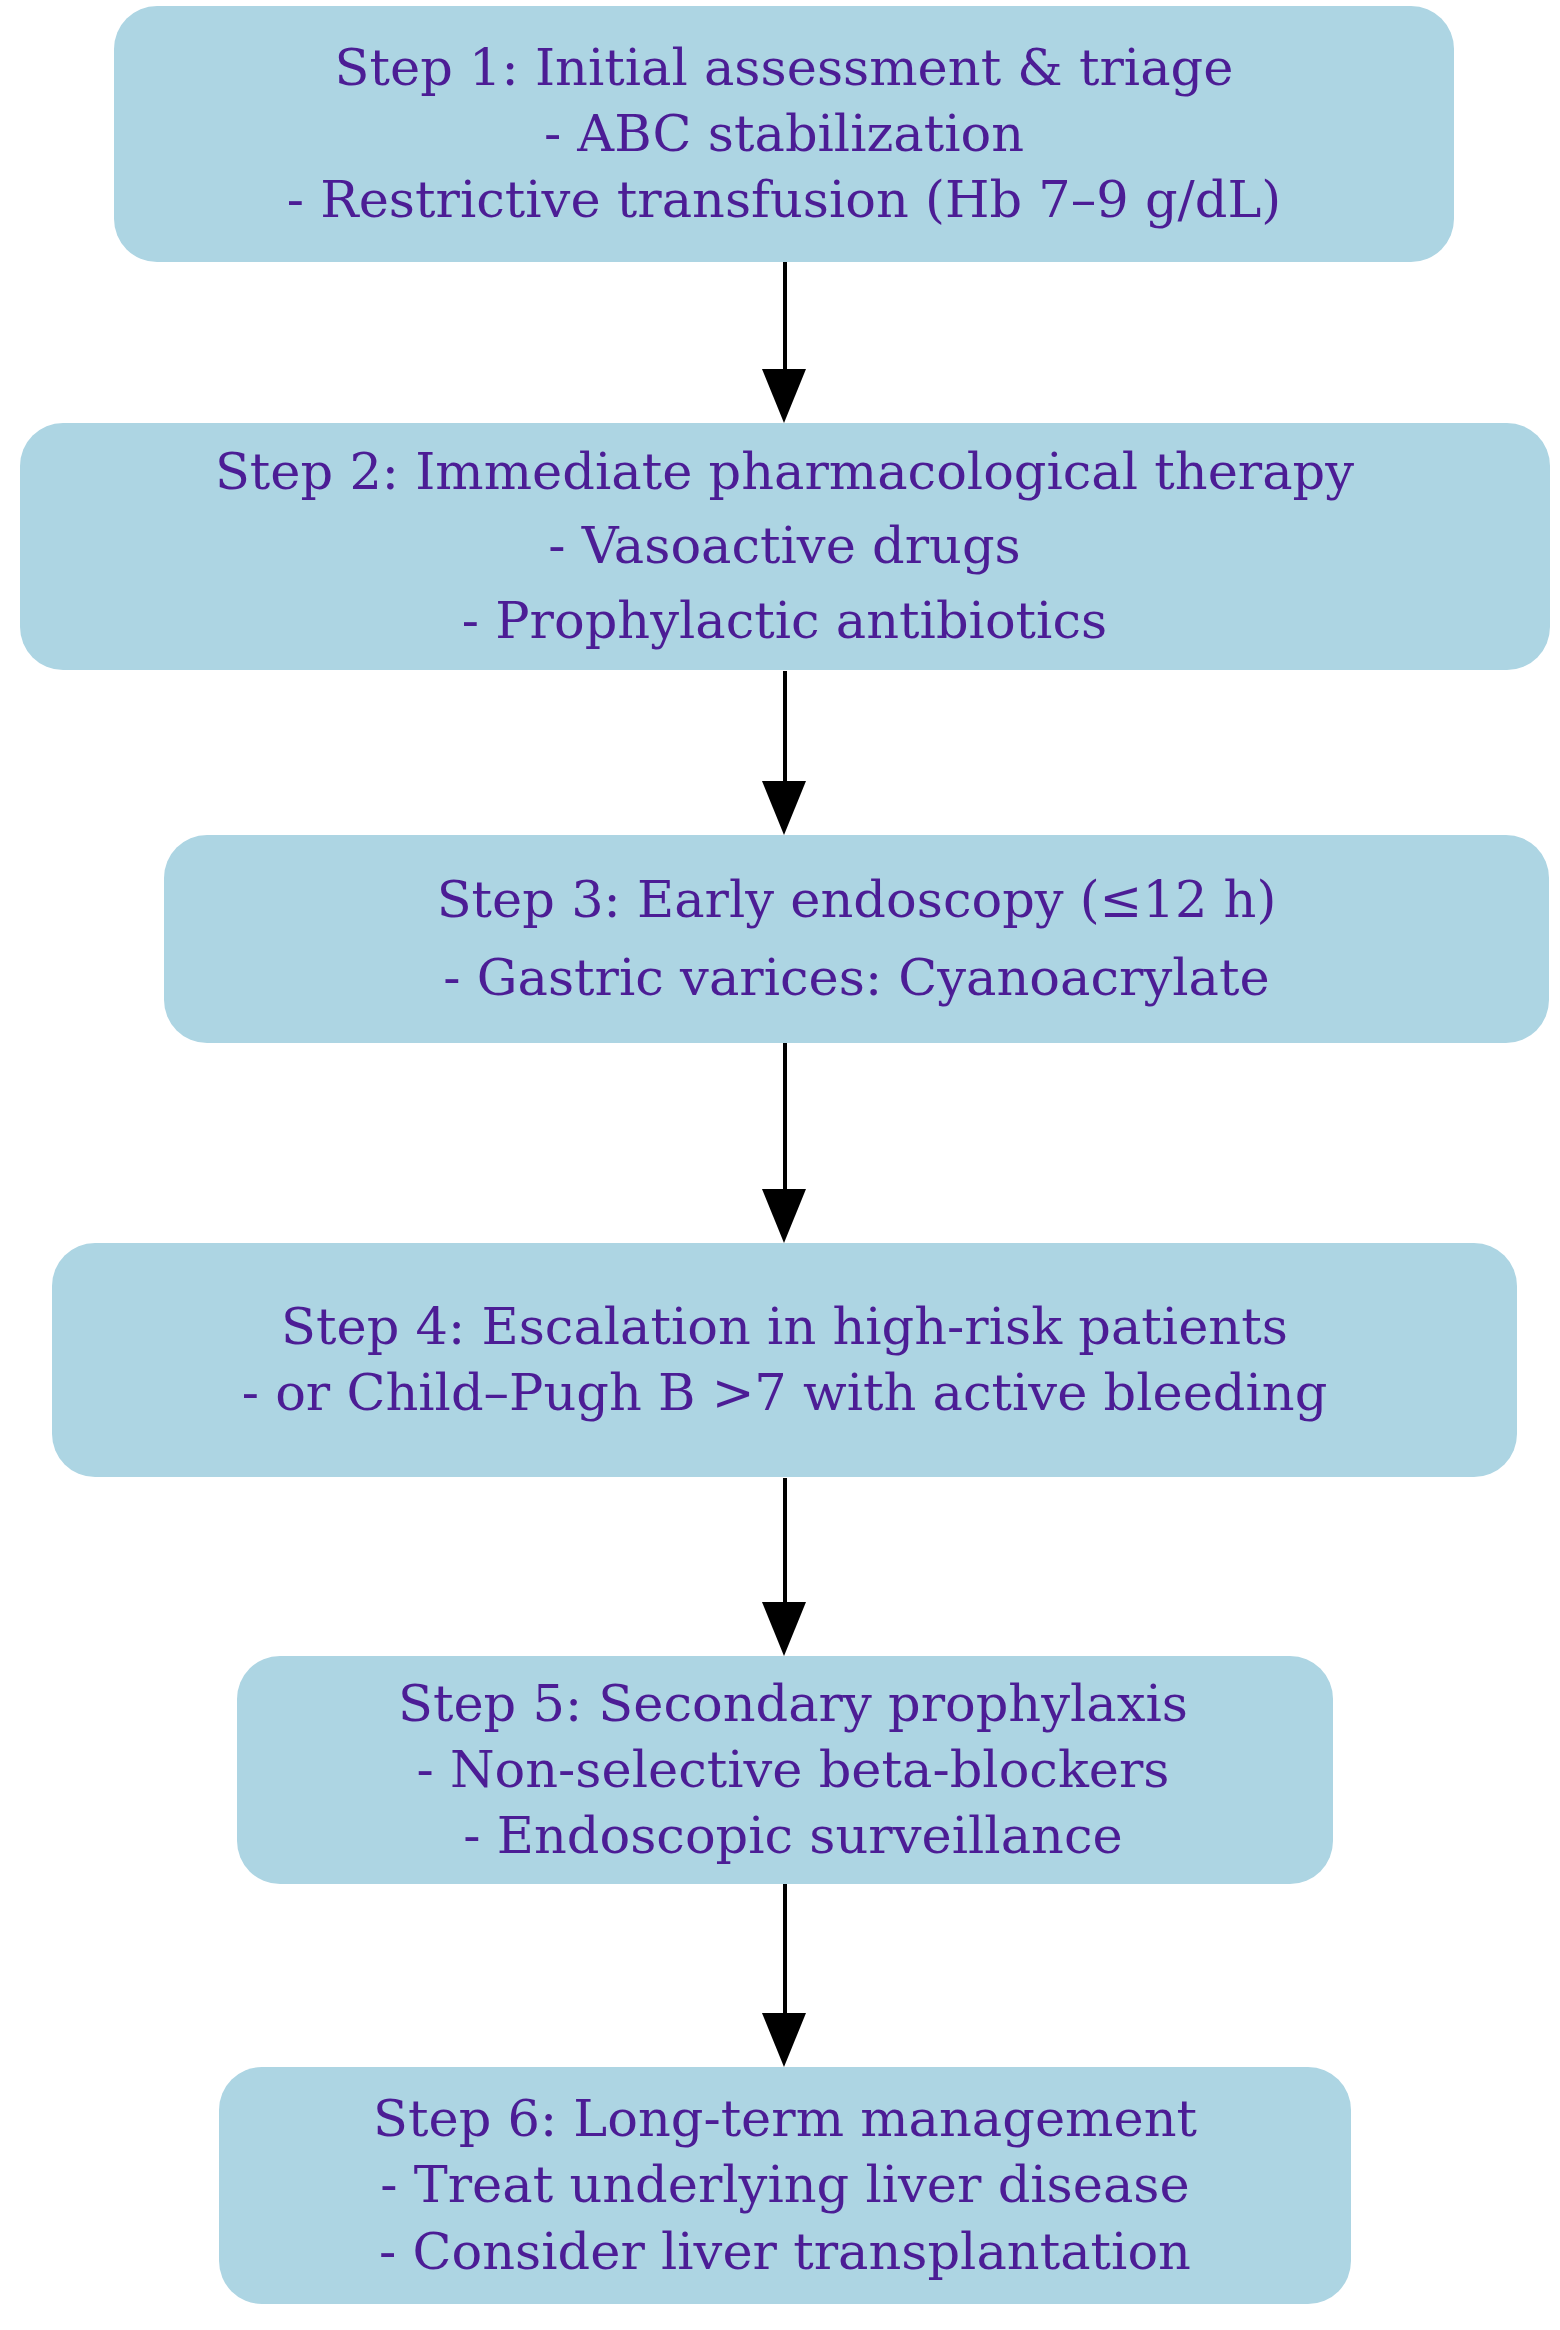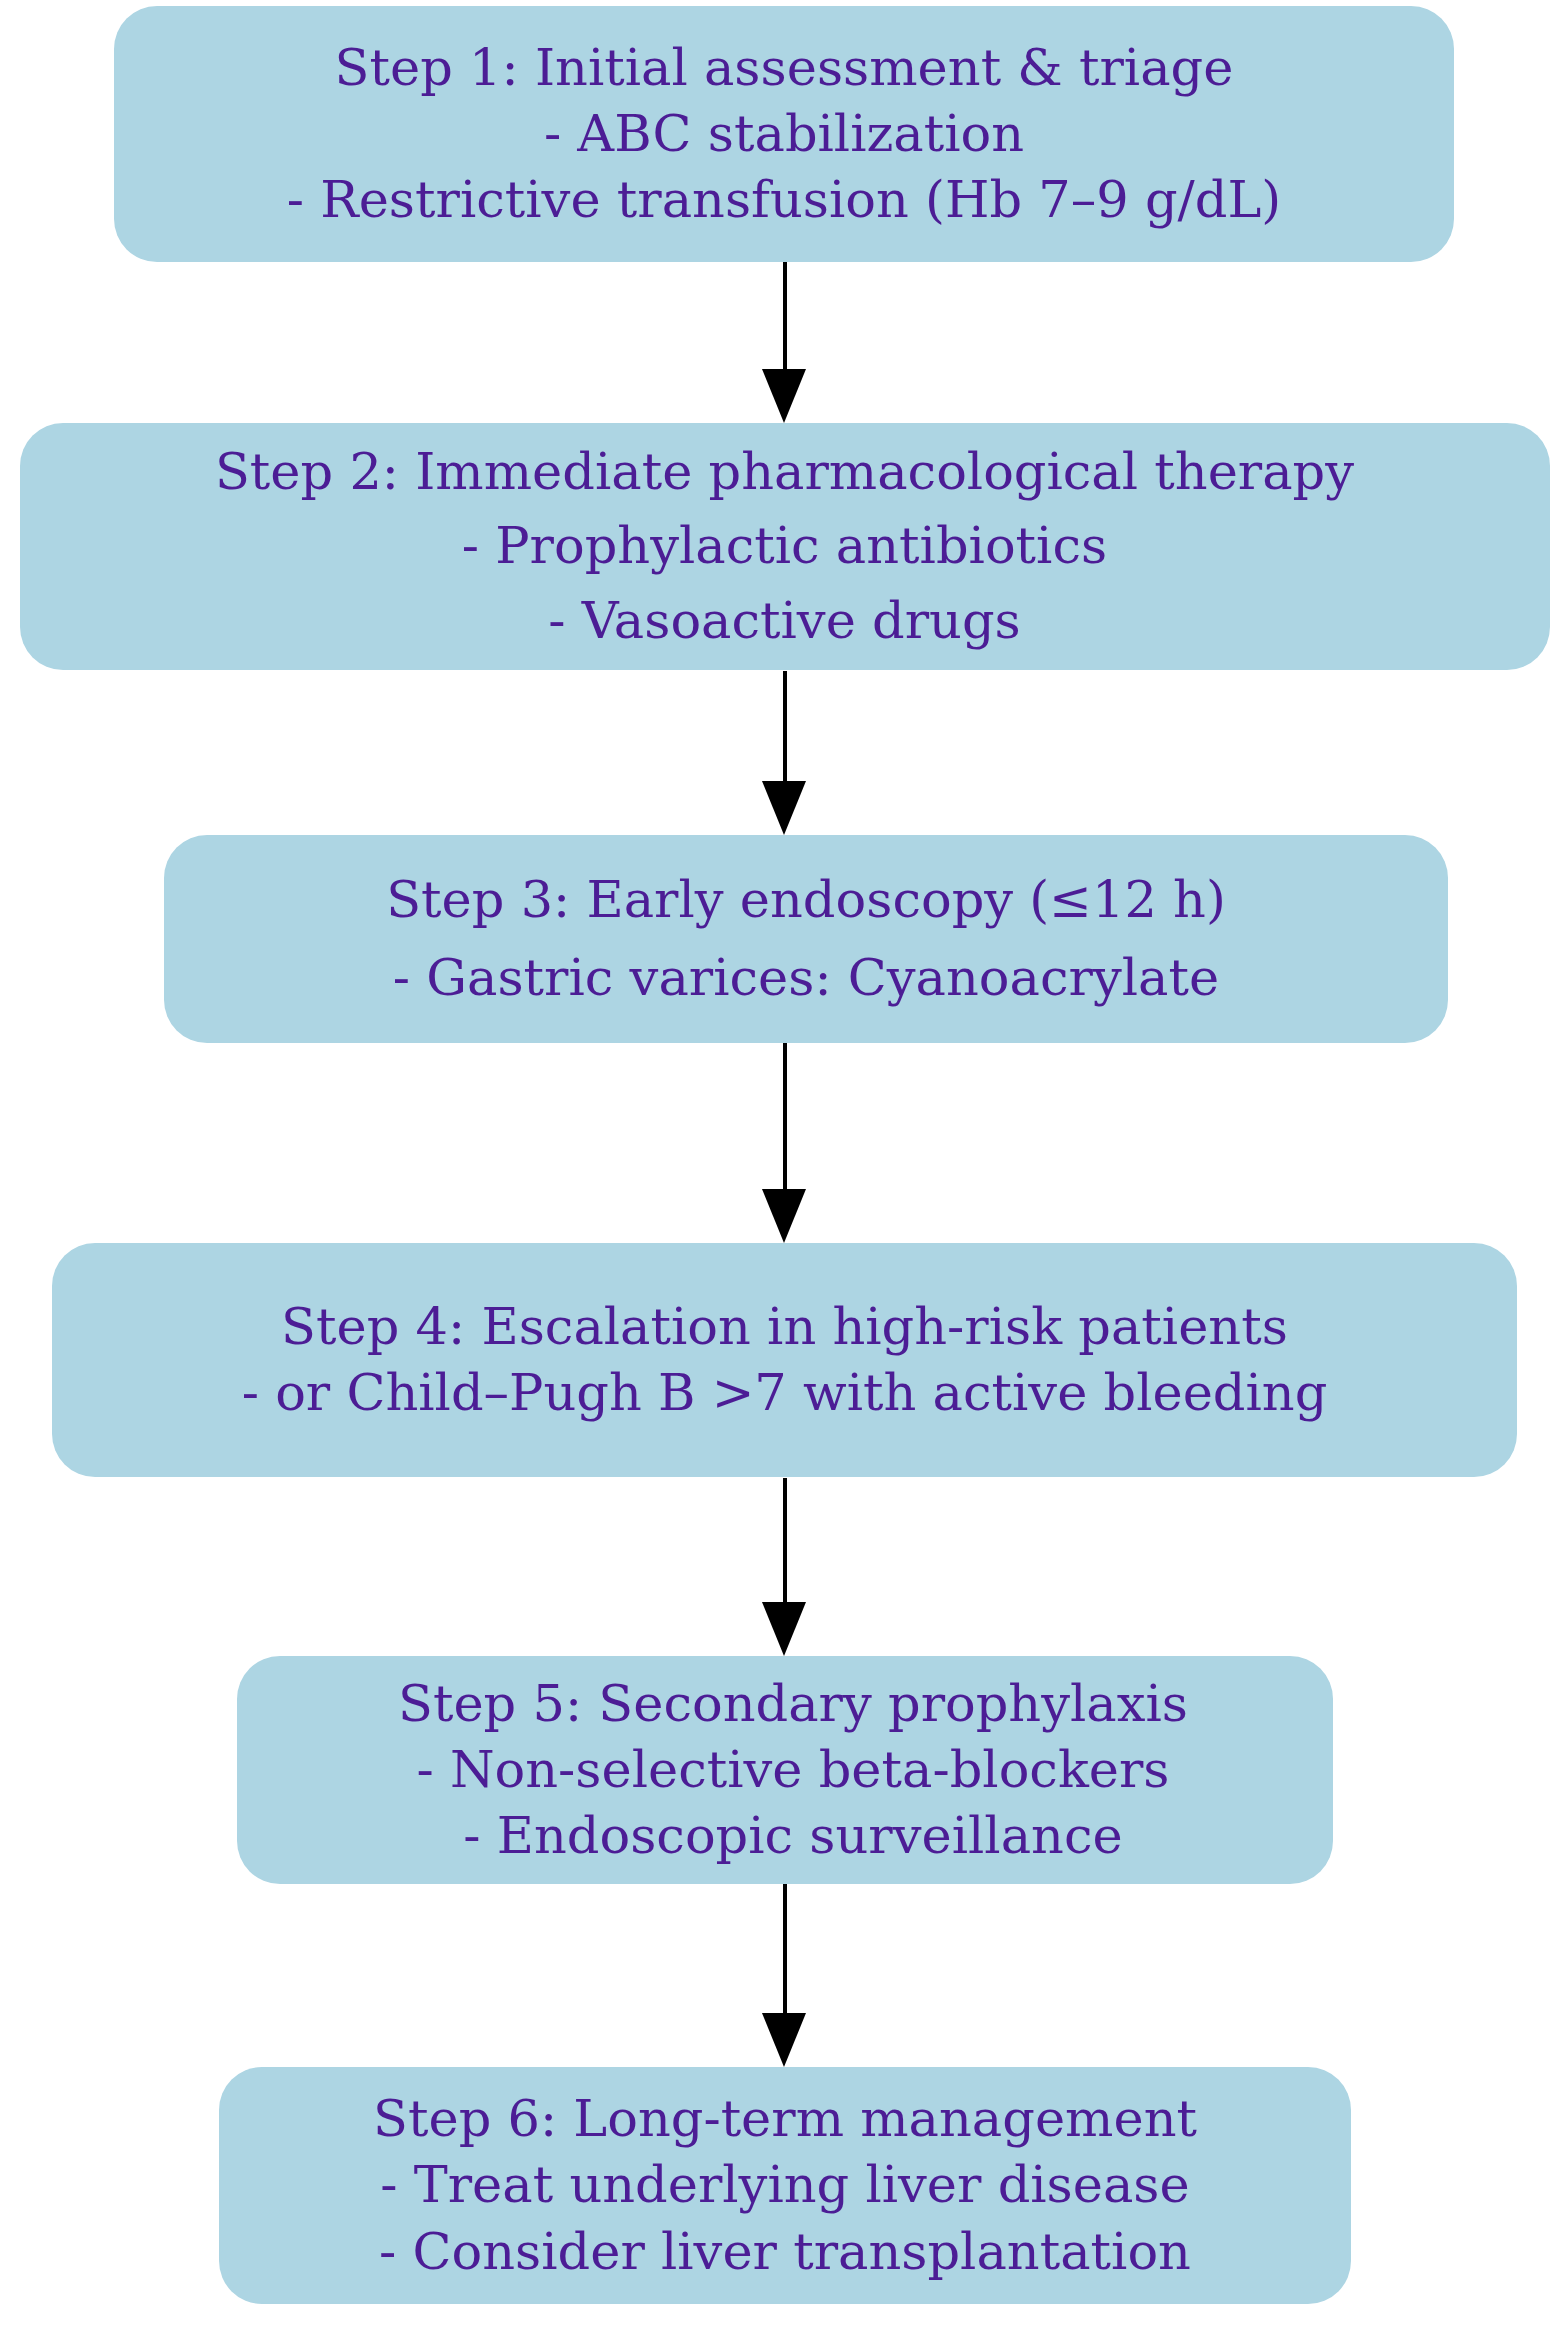--- a/index.html
+++ b/index.html
@@ -29,21 +29,21 @@
     line-height: 1.30;
     font-size: 51px;
     letter-spacing: 0px;
     white-space: nowrap;
   }
   .node .ln { display: block; }
 
   
   #node-1 { left: 114px;  top: 6px;   width: 1340px; height: 256px; }
   #node-2 { left: 19.5px;   top: 423px;  width: 1530px; height: 247px; gap: 8px; }
-  #node-3 { left: 164px;  top: 835px; width: 1284px; height: 208px; gap: 12px; }
+  #node-3 { left: 164px;  top: 835px; width: 1385px; height: 208px; gap: 12px; }
   #node-4 { left: 52px;   top: 1243px; width: 1465px; height: 234px; }
   #node-5 { left: 237px;  top: 1656px; width: 1096px; height: 228px; padding-left: 16px; }
   #node-6 { left: 219px;  top: 2067px; width: 1132px; height: 237px; }
 
   
   .arrow {
     position: absolute;
     left: 776px;
     width: 18px;
   }
@@ -95,22 +95,22 @@
     <span class="ln">- Restrictive transfusion (Hb 7–9 g/dL)</span>
   </div>
 
   <div class="arrow" id="arrow-1">
     <div class="stem"></div>
     <div class="head"></div>
   </div>
 
   <div class="node" id="node-2">
     <span class="ln">Step 2: Immediate pharmacological therapy</span>
+    <span class="ln">- Vasoactive drugs</span>
     <span class="ln">- Prophylactic antibiotics</span>
-    <span class="ln">- Vasoactive drugs</span>
   </div>
 
   <div class="arrow" id="arrow-2">
     <div class="stem"></div>
     <div class="head"></div>
   </div>
 
   <div class="node" id="node-3">
     <span class="ln">Step 3: Early endoscopy (≤12 h)</span>
     <span class="ln">- Gastric varices: Cyanoacrylate</span>

